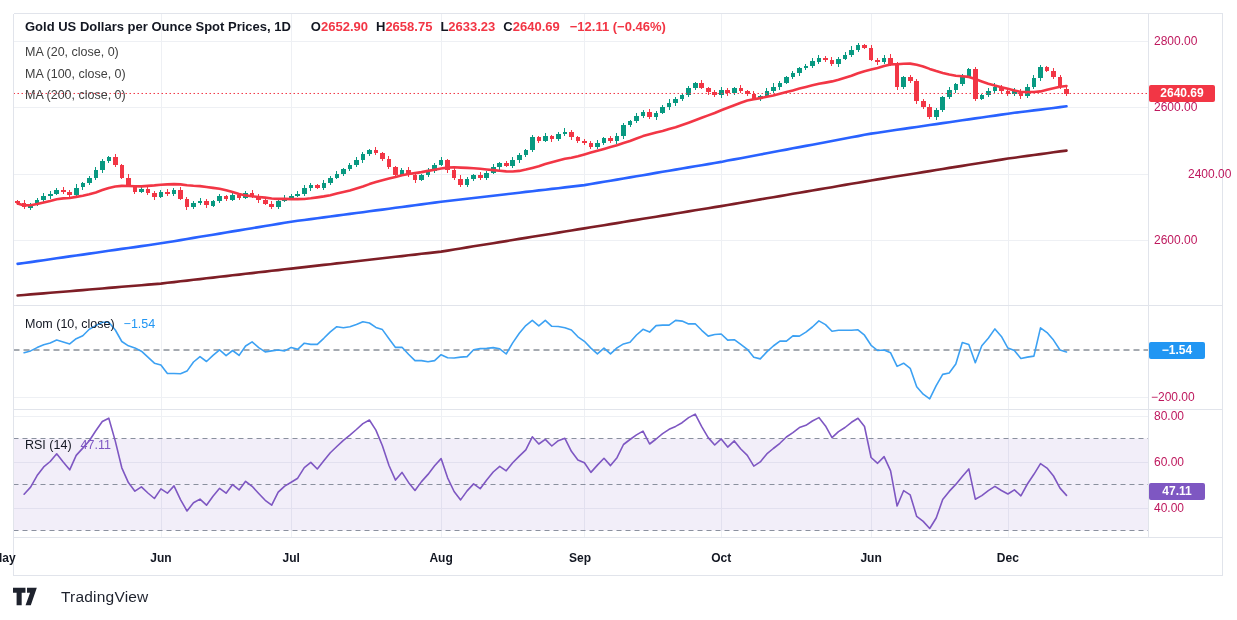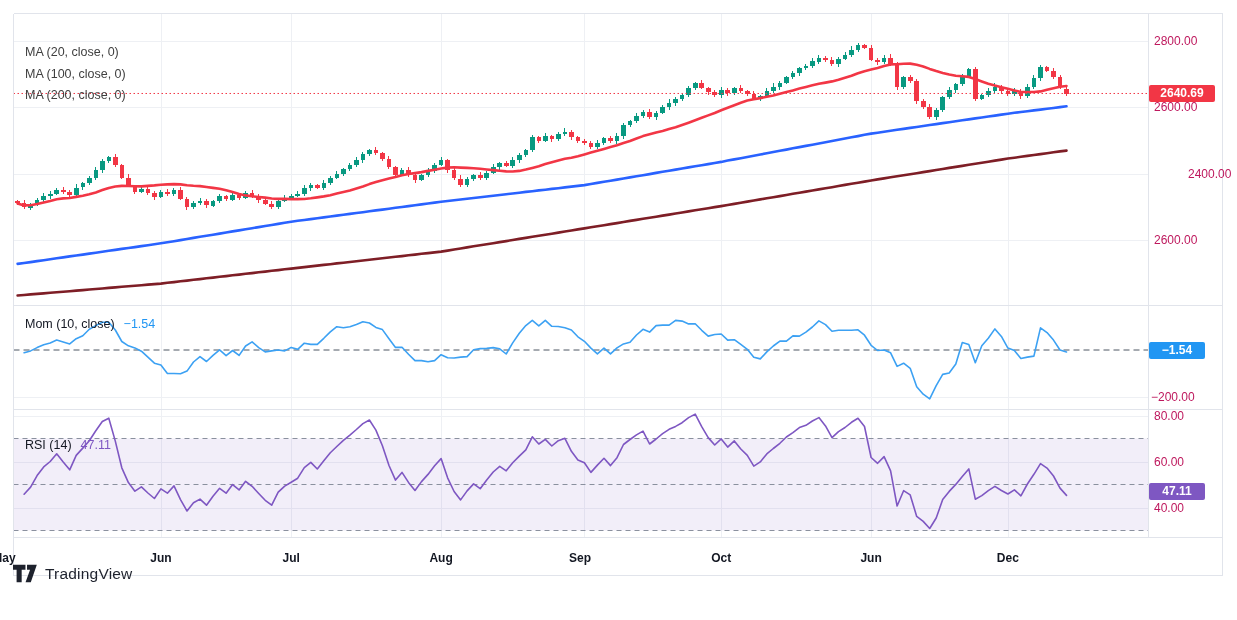--- a/index.html
+++ b/index.html
@@ -16,21 +16,21 @@
   .ma-row{position:absolute;left:25px;font-size:12.5px;font-weight:400;color:#404040;white-space:nowrap;}
   .pane-legend{position:absolute;left:25px;font-size:12.5px;color:#131722;white-space:nowrap;font-weight:400;}
   .pane-legend .val{margin-left:9px;font-weight:500;}
   .mom-val{color:#2196F3;}
   .rsi-val{color:#7E57C2;}
   .badge{position:absolute;height:17px;line-height:17px;text-align:center;color:#fff;
     font-size:12px;font-weight:600;border-radius:2px;}
   .axlabel{position:absolute;font-size:12px;color:#be185d;line-height:16px;white-space:nowrap;}
   .mlabel{position:absolute;top:550px;font-size:12px;font-weight:600;color:#131722;line-height:16px;
     transform:translateX(-50%);white-space:nowrap;}
-  .footer{position:absolute;left:13px;top:564px;display:flex;align-items:center;gap:8px;text-align:right;}
+  .footer{position:absolute;left:13px;top:587px;display:flex;align-items:center;gap:24px;text-align:right;}
   .footer .brand{font-size:15.5px;font-weight:500;color:#1E222D;letter-spacing:.2px;}
 </style>
 </head>
 <body>
 
 <div id="app">
   <svg id="chart" width="1237" height="620">
       <defs>
         <clipPath id="clip-price">
           <rect x="13.5" y="13.5" width="1135" height="292"></rect>
@@ -409,20 +409,23 @@
         <line x1="1222.5" y1="13.5" x2="1222.5" y2="575.5" stroke="#E1E4EB" stroke-width="1"></line>
         <line x1="13.5" y1="305.5" x2="1222.5" y2="305.5" stroke="#E1E4EB" stroke-width="1"></line>
         <line x1="13.5" y1="409.5" x2="1222.5" y2="409.5" stroke="#E1E4EB" stroke-width="1"></line>
         <line x1="13.5" y1="537.5" x2="1222.5" y2="537.5" stroke="#E1E4EB" stroke-width="1"></line>
         <line x1="1148.5" y1="13.5" x2="1148.5" y2="537.5" stroke="#E1E4EB" stroke-width="1"></line>
       </g>
     </svg>
 
   <div class="overlay">
 
+    <div class="hdr">
+      <span class="title">Gold US Dollars per Ounce Spot Prices, 1D</span><span class="lb">O</span><span class="red">2652.90</span><span class="lb">H</span><span class="red">2658.75</span><span class="lb">L</span><span class="red">2633.23</span><span class="lb">C</span><span class="red">2640.69</span><span class="chg">−12.11 (−0.46%)</span>
+    </div>
 
     <div class="ma-row" style="top:45px">MA (20, close, 0)</div>
     <div class="ma-row" style="top:67px">MA (100, close, 0)</div>
     <div class="ma-row" style="top:88px">MA (200, close, 0)</div>
 
     <div class="pane-legend" style="top:317px">
       <span>Mom (10, close)</span><span class="val mom-val">−1.54</span>
     </div>
 
     <div class="pane-legend" style="top:438px">

